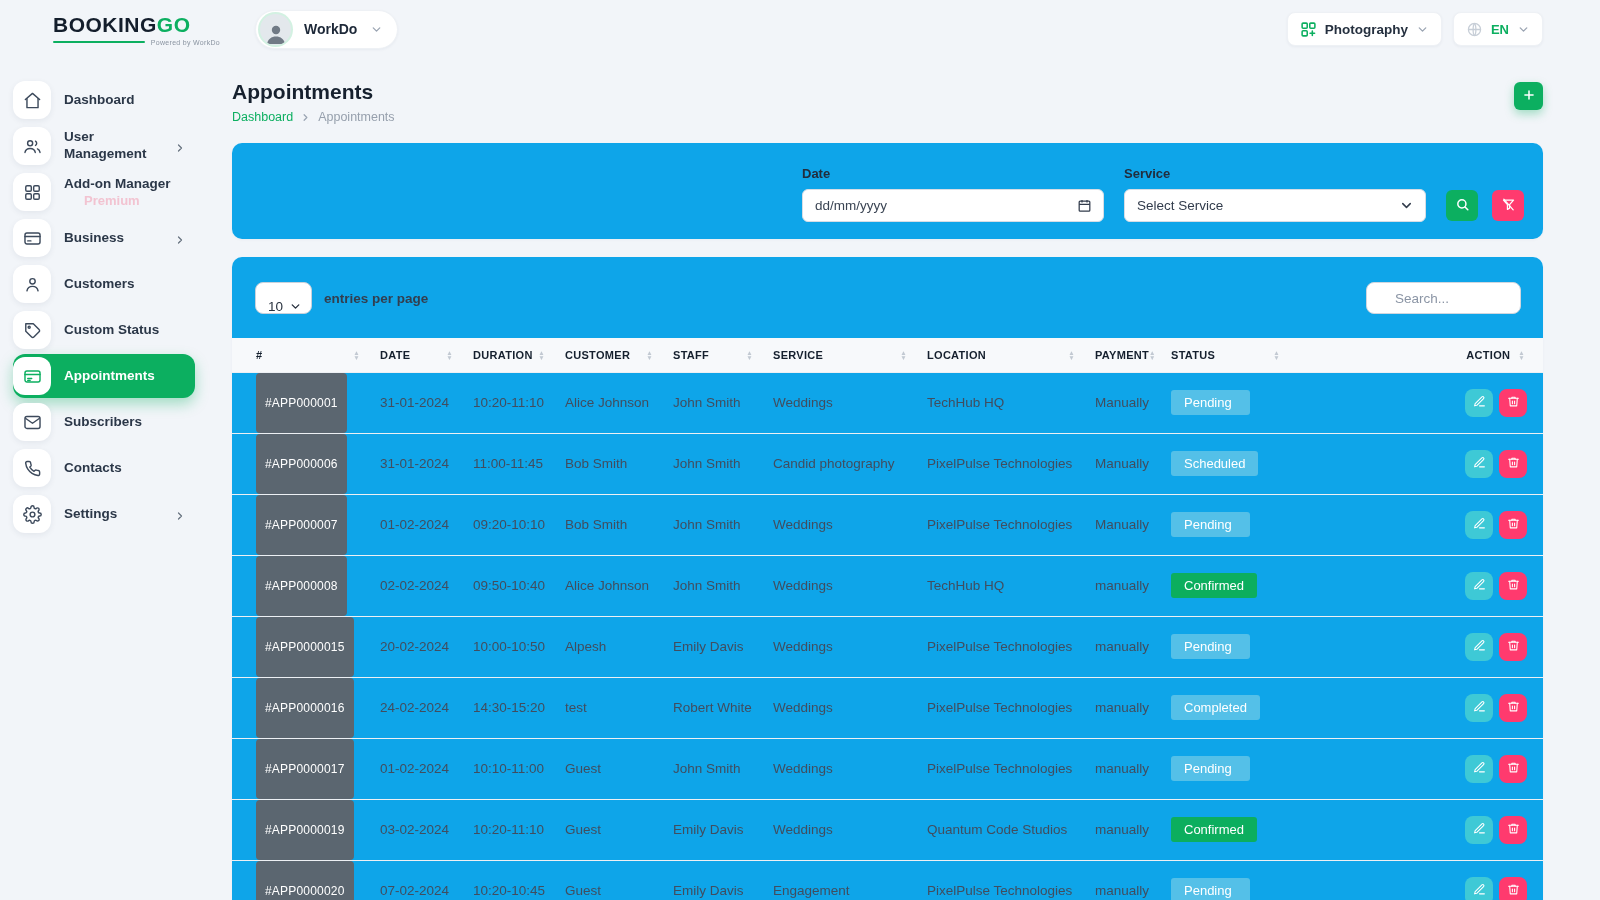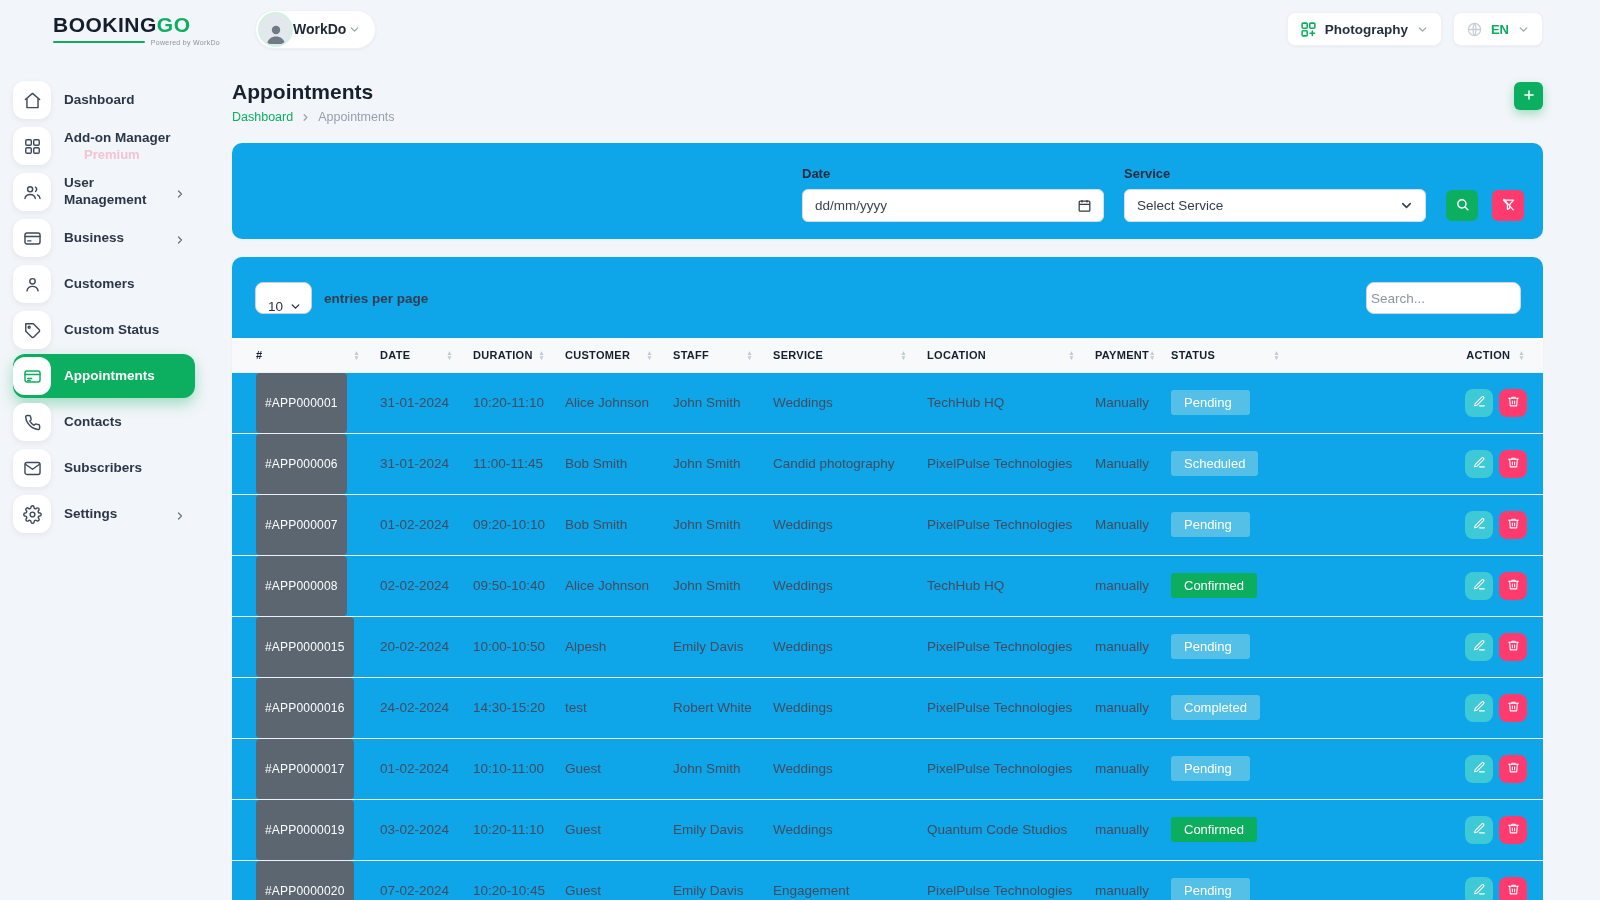--- a/index.html
+++ b/index.html
@@ -11,21 +11,21 @@
   .app { display:grid; grid-template-columns:203px 1fr; grid-template-rows:58px 1fr; height:900px; }
 
   
   .topbar { grid-column:1 / 3; display:flex; align-items:center; padding:0 57px 0 36px; }
   .logo { width:167px; cursor:pointer;margin-left:17px; }
   .logo-text { font-size:21px; font-weight:800; letter-spacing:.5px; color:#141e2c; }
   .logo-text .accent { color:var(--primary,#0caf60); }
   .logo-sub { display:flex; align-items:center; gap:6px; margin-top:2px; }
   .logo-line { display:block; width:92px; height:2px; background:var(--primary,#0caf60); border-radius:2px; }
   .powered { font-size:7px; color:#8a94a1; white-space:nowrap; letter-spacing:.3px; }
-  .workspace-pill { margin-left:35px; display:flex; align-items:center; gap:2px; background:#fff;
+  .workspace-pill { margin-left:35px; display:flex; align-items:center; gap:13px; background:#fff;
     border:1px solid #eef1f5; border-radius:22px; padding:3px 14px 3px 4px; height:39px; cursor:pointer;
     box-shadow:0 1px 3px rgba(20,40,70,.05); }
   .avatar { width:31px; height:31px; border-radius:50%; background:#e3e8ec; display:flex; align-items:flex-end;
     justify-content:center; overflow:hidden; box-shadow:0 0 0 2px rgba(12,175,96,.18); }
   .avatar svg { width:24px; height:24px; }
   .workspace-label { font-size:14px; font-weight:700; color:#1d2838; }
   .chev { width:13px; height:13px; color:#9aa4b2; }
   .chev svg { width:13px; height:13px; }
   .topbar-right { margin-left:auto; display:flex; gap:11px; }
   .pill { display:flex; align-items:center; gap:8px; background:#fff; border:1px solid #eef1f5;
@@ -89,21 +89,21 @@
   .fbtn.pink { background:var(--pink,#ff3a6e); margin-left:-6px; }
 
   
   .table-card { margin-top:18px; padding-top:25px; height:660px; overflow:hidden; }
   .table-controls { display:flex; align-items:center; justify-content:space-between; padding:0 22px 0 23px; }
   .entries { display:flex; align-items:center; gap:12px; }
   .entries-select { width:57px; height:32px; border:1px solid #c9d1db; border-radius:8px; background:#fff;
     display:flex; align-items:center; justify-content:space-between; padding:16px 9px 0 12px; cursor:pointer; }
   .entries-select span { font-size:13.5px; color:#29323f; }
   .entries-label { font-size:13.5px; font-weight:600; color:#333e4e; }
-  .tbl-search { width:155px; height:32px; border:1px solid #cfd6df; border-radius:8px; padding:0 4px;
+  .tbl-search { width:155px; height:32px; border:1px solid #cfd6df; border-radius:8px; padding:0 28px;
     font-size:13.5px; color:#323c4c; font-family:inherit; outline:none; }
   .tbl-search::placeholder { color:#8b95a5; }
 
   table { width:100%; border-collapse:collapse; margin-top:24px; table-layout:fixed; }
   thead tr { background:var(--thead-bg,#f7f9fb); height:34px; }
   th { font-size:11px; font-weight:700; letter-spacing:.3px; color:#15202e; text-align:left; padding:0 10px; cursor:pointer; }
   th:first-child { padding-left:24px; }
   th:last-child { padding-right:18px; }
   .th-inner { display:flex; align-items:center; justify-content:space-between; }
   .th-inner.right { justify-content:flex-end; gap:8px; }
@@ -187,65 +187,65 @@
               <path d="M5 9.6V21h14V9.6"></path>
             </svg>
           </span>
           <span class="side-texts">
             <span class="side-label">Dashboard</span>
           </span>
         </div>
         <div class="side-item">
           <span class="tile">
             <svg viewBox="0 0 24 24" fill="none" stroke="currentColor" stroke-width="1.8" stroke-linecap="round" stroke-linejoin="round">
+              <circle cx="9" cy="8" r="3.2"></circle>
+              <path d="M2.5 19.5c.6-3.2 3.2-5 6.5-5s5.9 1.8 6.5 5"></path>
+              <path d="M15.8 5.3a3.2 3.2 0 0 1 0 5.4"></path>
+              <path d="M18.3 15c1.8.8 2.9 2.3 3.2 4.5"></path>
+            </svg>
+          </span>
+          <span class="side-texts">
+            <span class="side-label">User Management</span>
+          </span>
+          <span class="side-chev"><svg viewBox="0 0 24 24" fill="none" stroke="currentColor" stroke-width="2.4" stroke-linecap="round" stroke-linejoin="round">
+              <path d="m9 6 6 6-6 6"></path>
+            </svg></span>
+        </div>
+        <div class="side-item">
+          <span class="tile">
+            <svg viewBox="0 0 24 24" fill="none" stroke="currentColor" stroke-width="1.8" stroke-linecap="round" stroke-linejoin="round">
               <rect x="3.5" y="3.5" width="7" height="7" rx="1.6"></rect>
               <rect x="13.5" y="3.5" width="7" height="7" rx="1.6"></rect>
               <rect x="3.5" y="13.5" width="7" height="7" rx="1.6"></rect>
               <rect x="13.5" y="13.5" width="7" height="7" rx="1.6"></rect>
             </svg>
           </span>
           <span class="side-texts">
             <span class="side-label">Add-on Manager</span>
             <span class="side-sub">Premium</span>
           </span>
         </div>
         <div class="side-item">
           <span class="tile">
             <svg viewBox="0 0 24 24" fill="none" stroke="currentColor" stroke-width="1.8" stroke-linecap="round" stroke-linejoin="round">
-              <circle cx="9" cy="8" r="3.2"></circle>
-              <path d="M2.5 19.5c.6-3.2 3.2-5 6.5-5s5.9 1.8 6.5 5"></path>
-              <path d="M15.8 5.3a3.2 3.2 0 0 1 0 5.4"></path>
-              <path d="M18.3 15c1.8.8 2.9 2.3 3.2 4.5"></path>
-            </svg>
-          </span>
-          <span class="side-texts">
-            <span class="side-label">User Management</span>
+              <rect x="2.5" y="5" width="19" height="14" rx="2.5"></rect>
+              <path d="M2.5 9.5h19"></path>
+              <path d="M6 15h4"></path>
+            </svg>
+          </span>
+          <span class="side-texts">
+            <span class="side-label">Business</span>
           </span>
           <span class="side-chev"><svg viewBox="0 0 24 24" fill="none" stroke="currentColor" stroke-width="2.4" stroke-linecap="round" stroke-linejoin="round">
               <path d="m9 6 6 6-6 6"></path>
             </svg></span>
         </div>
         <div class="side-item">
           <span class="tile">
             <svg viewBox="0 0 24 24" fill="none" stroke="currentColor" stroke-width="1.8" stroke-linecap="round" stroke-linejoin="round">
-              <rect x="2.5" y="5" width="19" height="14" rx="2.5"></rect>
-              <path d="M2.5 9.5h19"></path>
-              <path d="M6 15h4"></path>
-            </svg>
-          </span>
-          <span class="side-texts">
-            <span class="side-label">Business</span>
-          </span>
-          <span class="side-chev"><svg viewBox="0 0 24 24" fill="none" stroke="currentColor" stroke-width="2.4" stroke-linecap="round" stroke-linejoin="round">
-              <path d="m9 6 6 6-6 6"></path>
-            </svg></span>
-        </div>
-        <div class="side-item">
-          <span class="tile">
-            <svg viewBox="0 0 24 24" fill="none" stroke="currentColor" stroke-width="1.8" stroke-linecap="round" stroke-linejoin="round">
               <circle cx="12" cy="8" r="3.4"></circle>
               <path d="M5 20c.7-3.7 3.5-5.6 7-5.6s6.3 1.9 7 5.6"></path>
             </svg>
           </span>
           <span class="side-texts">
             <span class="side-label">Customers</span>
           </span>
         </div>
         <div class="side-item">
           <span class="tile">
@@ -266,36 +266,36 @@
               <path d="M6 14.5h5M6 17h3"></path>
             </svg>
           </span>
           <span class="side-texts">
             <span class="side-label">Appointments</span>
           </span>
         </div>
         <div class="side-item">
           <span class="tile">
             <svg viewBox="0 0 24 24" fill="none" stroke="currentColor" stroke-width="1.8" stroke-linecap="round" stroke-linejoin="round">
-              <path d="M21 16.5v2.6a1.8 1.8 0 0 1-2 1.8 17.5 17.5 0 0 1-7.6-2.7 17.2 17.2 0 0 1-5.3-5.3A17.5 17.5 0 0 1 3.4 5.2a1.8 1.8 0 0 1 1.8-2h2.6a1.8 1.8 0 0 1 1.8 1.5c.1.9.3 1.7.6 2.5a1.8 1.8 0 0 1-.4 1.9l-1.2 1.1a14.4 14.4 0 0 0 5.3 5.3l1.1-1.1a1.8 1.8 0 0 1 1.9-.4c.8.3 1.6.5 2.5.6a1.8 1.8 0 0 1 1.6 1.9Z"></path>
-            </svg>
-          </span>
-          <span class="side-texts">
-            <span class="side-label">Contacts</span>
-          </span>
-        </div>
-        <div class="side-item">
-          <span class="tile">
-            <svg viewBox="0 0 24 24" fill="none" stroke="currentColor" stroke-width="1.8" stroke-linecap="round" stroke-linejoin="round">
               <rect x="2.5" y="4.5" width="19" height="15" rx="2.5"></rect>
               <path d="m3.5 7 8.5 6 8.5-6"></path>
             </svg>
           </span>
           <span class="side-texts">
             <span class="side-label">Subscribers</span>
+          </span>
+        </div>
+        <div class="side-item">
+          <span class="tile">
+            <svg viewBox="0 0 24 24" fill="none" stroke="currentColor" stroke-width="1.8" stroke-linecap="round" stroke-linejoin="round">
+              <path d="M21 16.5v2.6a1.8 1.8 0 0 1-2 1.8 17.5 17.5 0 0 1-7.6-2.7 17.2 17.2 0 0 1-5.3-5.3A17.5 17.5 0 0 1 3.4 5.2a1.8 1.8 0 0 1 1.8-2h2.6a1.8 1.8 0 0 1 1.8 1.5c.1.9.3 1.7.6 2.5a1.8 1.8 0 0 1-.4 1.9l-1.2 1.1a14.4 14.4 0 0 0 5.3 5.3l1.1-1.1a1.8 1.8 0 0 1 1.9-.4c.8.3 1.6.5 2.5.6a1.8 1.8 0 0 1 1.6 1.9Z"></path>
+            </svg>
+          </span>
+          <span class="side-texts">
+            <span class="side-label">Contacts</span>
           </span>
         </div>
         <div class="side-item">
           <span class="tile">
             <svg viewBox="0 0 24 24" fill="none" stroke="currentColor" stroke-width="1.8" stroke-linecap="round" stroke-linejoin="round">
               <circle cx="12" cy="12" r="3"></circle>
               <path d="M19.4 15a1.65 1.65 0 0 0 .33 1.82l.06.06a2 2 0 1 1-2.83 2.83l-.06-.06a1.65 1.65 0 0 0-1.82-.33 1.65 1.65 0 0 0-1 1.51V21a2 2 0 1 1-4 0v-.09A1.65 1.65 0 0 0 9 19.4a1.65 1.65 0 0 0-1.82.33l-.06.06a2 2 0 1 1-2.83-2.83l.06-.06a1.65 1.65 0 0 0 .33-1.82 1.65 1.65 0 0 0-1.51-1H3a2 2 0 1 1 0-4h.09A1.65 1.65 0 0 0 4.6 9a1.65 1.65 0 0 0-.33-1.82l-.06-.06a2 2 0 1 1 2.83-2.83l.06.06a1.65 1.65 0 0 0 1.82.33H9a1.65 1.65 0 0 0 1-1.51V3a2 2 0 1 1 4 0v.09a1.65 1.65 0 0 0 1 1.51 1.65 1.65 0 0 0 1.82-.33l.06-.06a2 2 0 1 1 2.83 2.83l-.06.06a1.65 1.65 0 0 0-.33 1.82V9a1.65 1.65 0 0 0 1.51 1H21a2 2 0 1 1 0 4h-.09a1.65 1.65 0 0 0-1.51 1Z"></path>
             </svg>
           </span>
           <span class="side-texts">

